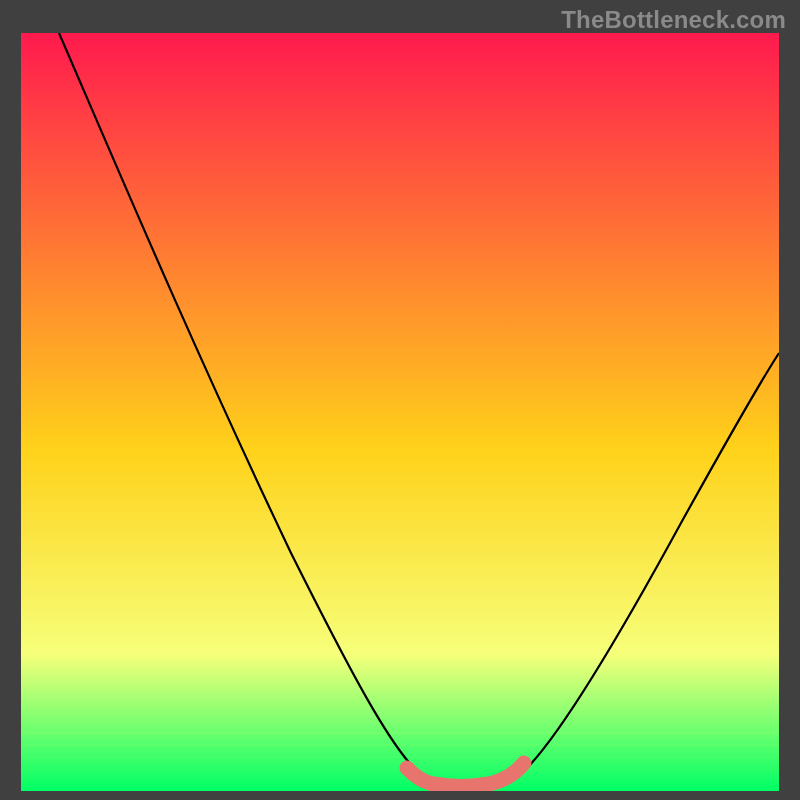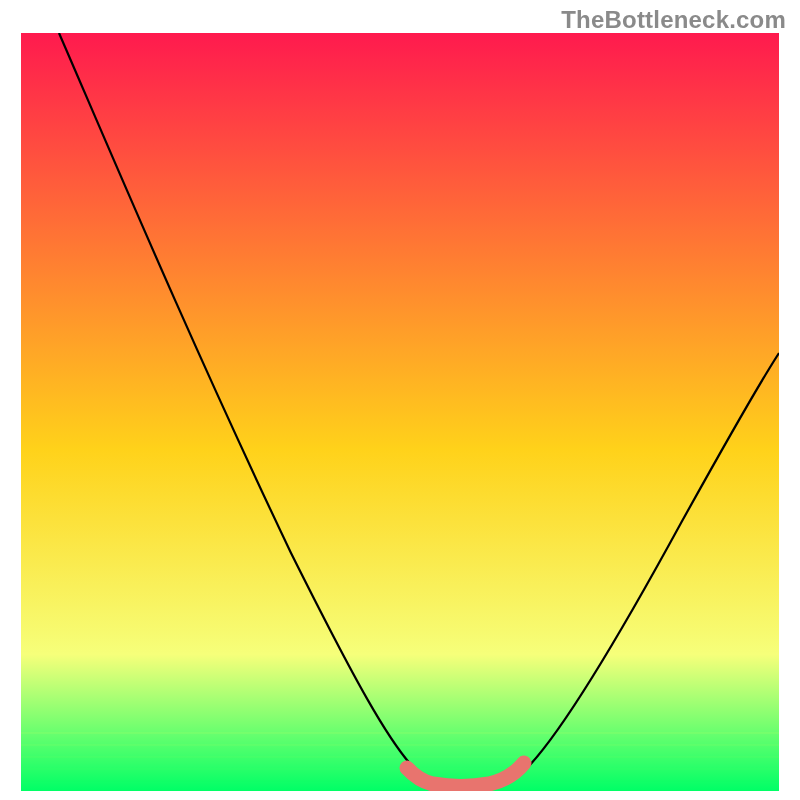--- a/index.html
+++ b/index.html
@@ -9,21 +9,21 @@
     height: 800px;
     background: #000;
     overflow: hidden;
   }
   .frame {
     position: absolute;
     left: 0;
     top: 0;
     width: 800px;
     height: 800px;
-    background: #ffffff;
+    background: #404040;
   }
   .watermark {
     position: absolute;
     top: 6px;
     right: 14px;
     font-family: Arial, Helvetica, sans-serif;
     font-size: 24px;
     font-weight: 600;
     color: #8a8a8a;
     letter-spacing: 0.2px;

